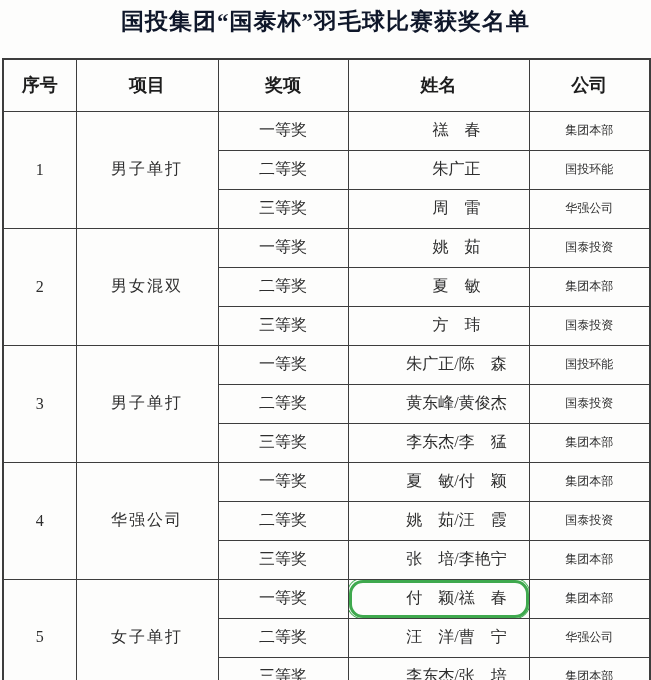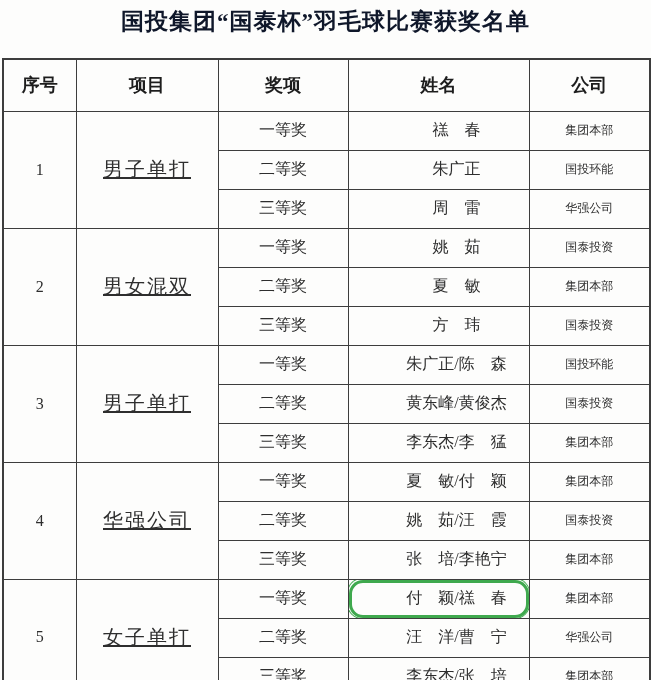--- a/index.html
+++ b/index.html
@@ -48,21 +48,21 @@
     font-size:18px;
     font-weight:bold;
     color:#1d1d1d;
   }
   col.c-no{width:73px;}
   col.c-event{width:142px;}
   col.c-award{width:130px;}
   col.c-name{width:181px;}
   col.c-company{width:121px;}
   td.no{font-size:16px;}
-  td.event{font-size:20px;letter-spacing:2px;text-decoration:underline;}
+  td.event{font-size:16px;letter-spacing:2px;}
   td.award{font-size:16px;}
   td.name{font-size:16px;padding-left:36px;}
   td.company{font-size:12px;}
   td.highlighted{
     box-shadow:inset 0 0 0 3px var(--green), 0 0 0 1px var(--green);
     position:relative;
     border-radius:14px;
   }
 </style>
 </head>

